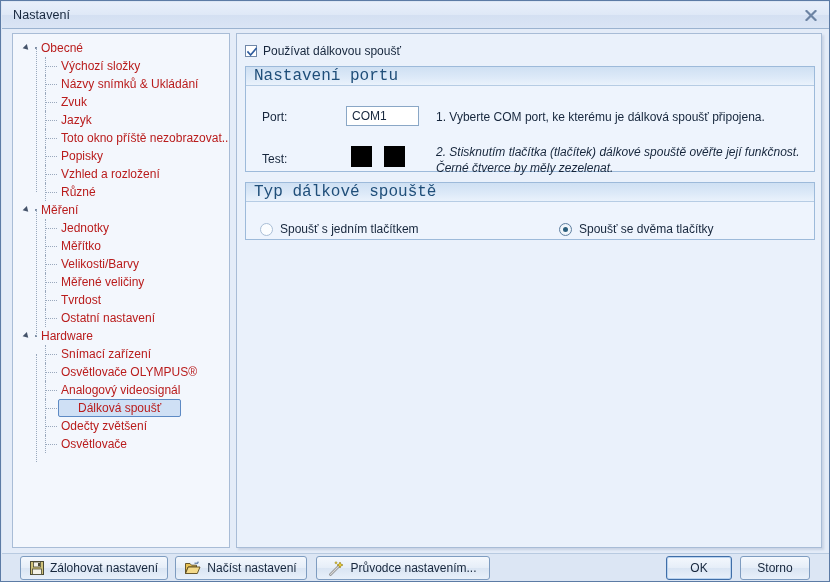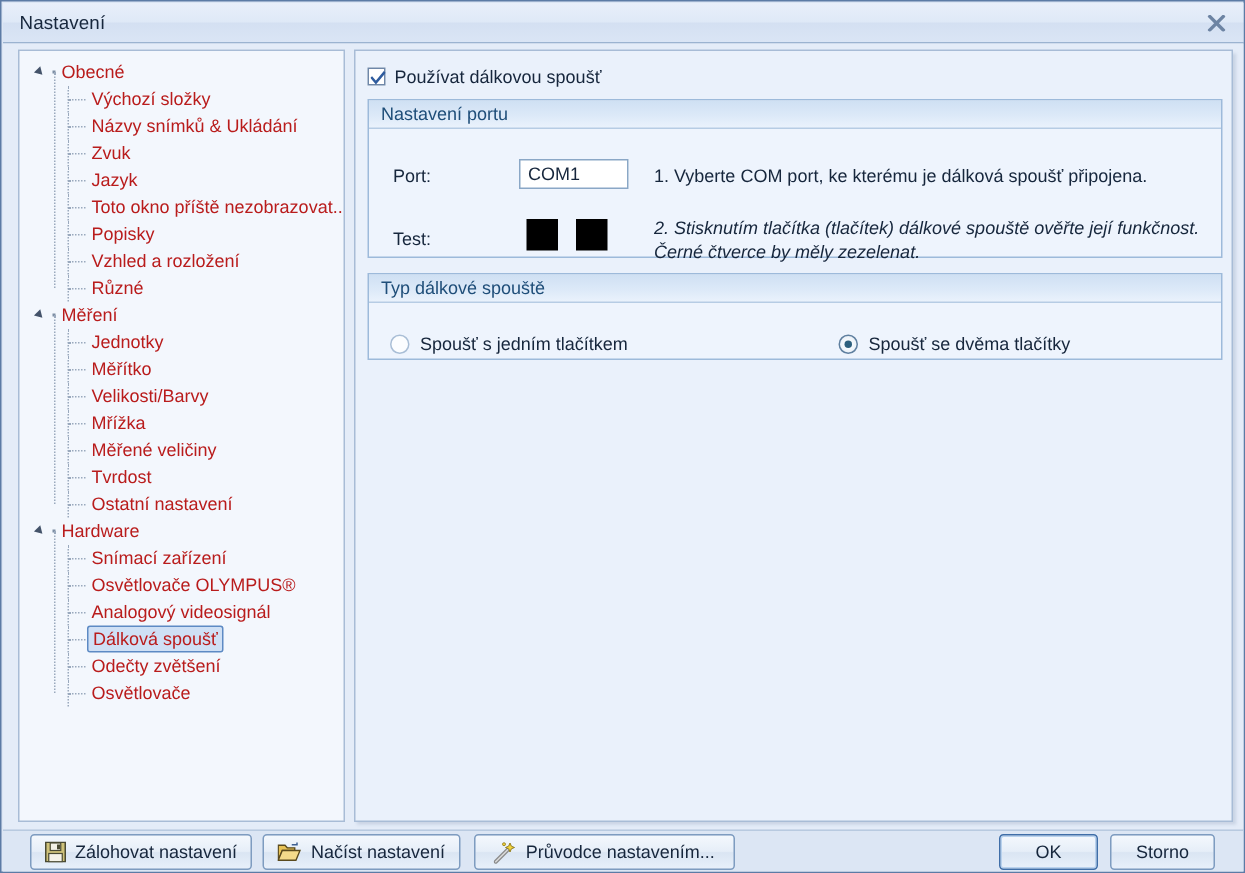--- a/index.html
+++ b/index.html
@@ -122,21 +122,21 @@
     position: absolute;
     left: 32px; top: 0px;
     width: 0; height: 18px;
     border-left: 1px dotted #9aa9bd;
   }
 
   .tree-row.selected .label {
     background: #cfe0f5;
     border: 1px solid #5d8ac4;
     border-radius: 2px;
-    padding: 0 3px;
+    padding: 0 19px;
     left: 45px;
     top: 0px;
     height: 16px;
     line-height: 16px;
   }
 
   
   .content-panel {
     position: absolute;
     left: 234px; top: 4px;
@@ -172,24 +172,25 @@
   .groupbox {
     position: absolute;
     box-sizing: border-box;
     background: #eef4fd;
     border: 1px solid #9dbada;
   }
   .groupbox .gb-header {
     height: 18px;
     line-height: 18px;
     padding-left: 8px;
-    font-size: 12px;
+    font-size: 16px;
     color: #1f4e79;
     background: linear-gradient(to bottom, #cfe0f3 0%, #dce9f8 55%, #eaf2fc 100%);
     border-bottom: 1px solid #b6cce4;
+    font-family: Liberation Mono, monospace;
   }
   .gb-body { position: relative; }
 
   #group-port { left: 8px; top: 32px; width: 570px; height: 106px; }
   #group-type { left: 8px; top: 148px; width: 570px; height: 58px; }
 
   .field-label {
     position: absolute;
     font-size: 12px;
     color: #16263c;
@@ -376,25 +377,20 @@
           </div>
           <div class="tree-row child">
             <span class="child-stem"></span>
             <span class="elbow"></span>
             <span class="label">Měřítko</span>
           </div>
           <div class="tree-row child">
             <span class="child-stem"></span>
             <span class="elbow"></span>
             <span class="label">Velikosti/Barvy</span>
-          </div>
-          <div class="tree-row child">
-            <span class="child-stem"></span>
-            <span class="elbow"></span>
-            <span class="label">Mřížka</span>
           </div>
           <div class="tree-row child">
             <span class="child-stem"></span>
             <span class="elbow"></span>
             <span class="label">Měřené veličiny</span>
           </div>
           <div class="tree-row child">
             <span class="child-stem"></span>
             <span class="elbow"></span>
             <span class="label">Tvrdost</span>

